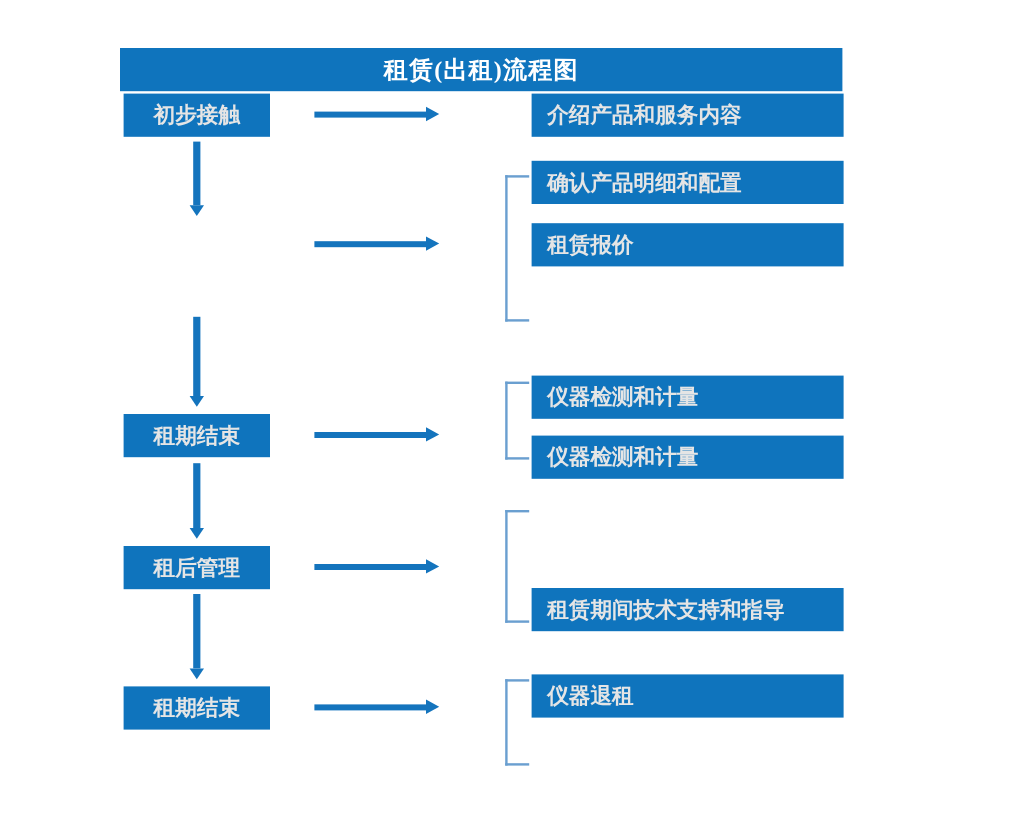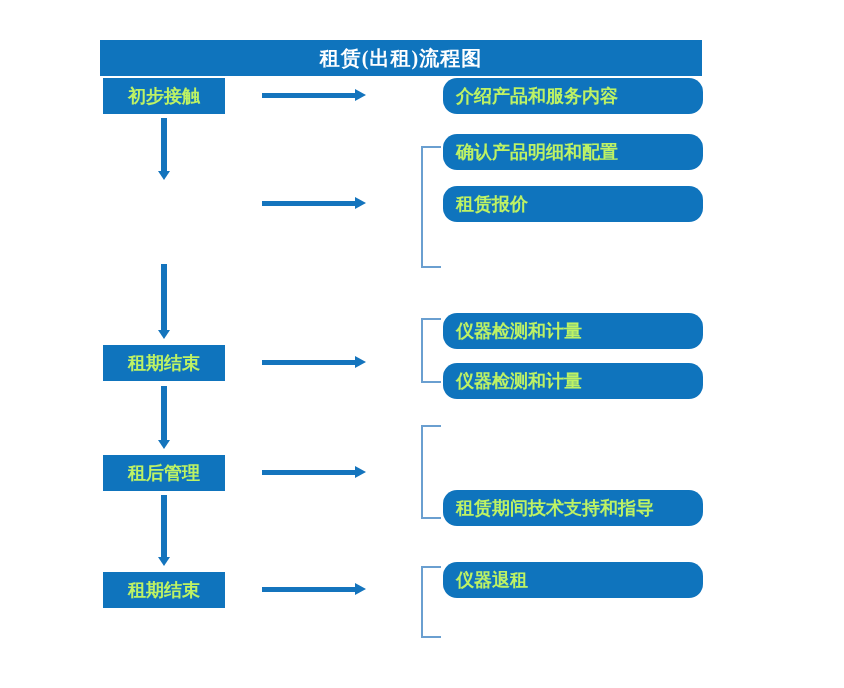--- a/index.html
+++ b/index.html
@@ -34,41 +34,40 @@
     align-items: center;
     justify-content: center;
     letter-spacing: 1px;
     margin-top: 28px;
   }
 
   
   .box {
     position: absolute;
     background: #0f74bd;
-    color: #bef264;
+    color: #e5e5e5;
     font-weight: bold;
     display: flex;
     align-items: center;
     box-sizing: border-box;
   }
   .box.stage {
     width: 122px;
     height: 36px;
     font-size: 18px;
     justify-content: center;
     left: 103px;
   }
   .box.detail {
     left: 443px;
     width: 260px;
     height: 36px;
     font-size: 18px;
     justify-content: flex-start;
     padding-left: 13px;
-    border-radius: 14px;
   }
 
   
   .v-arrow {
     position: absolute;
     left: 158px;
     width: 12px;
   }
   .v-arrow .shaft {
     position: absolute;

